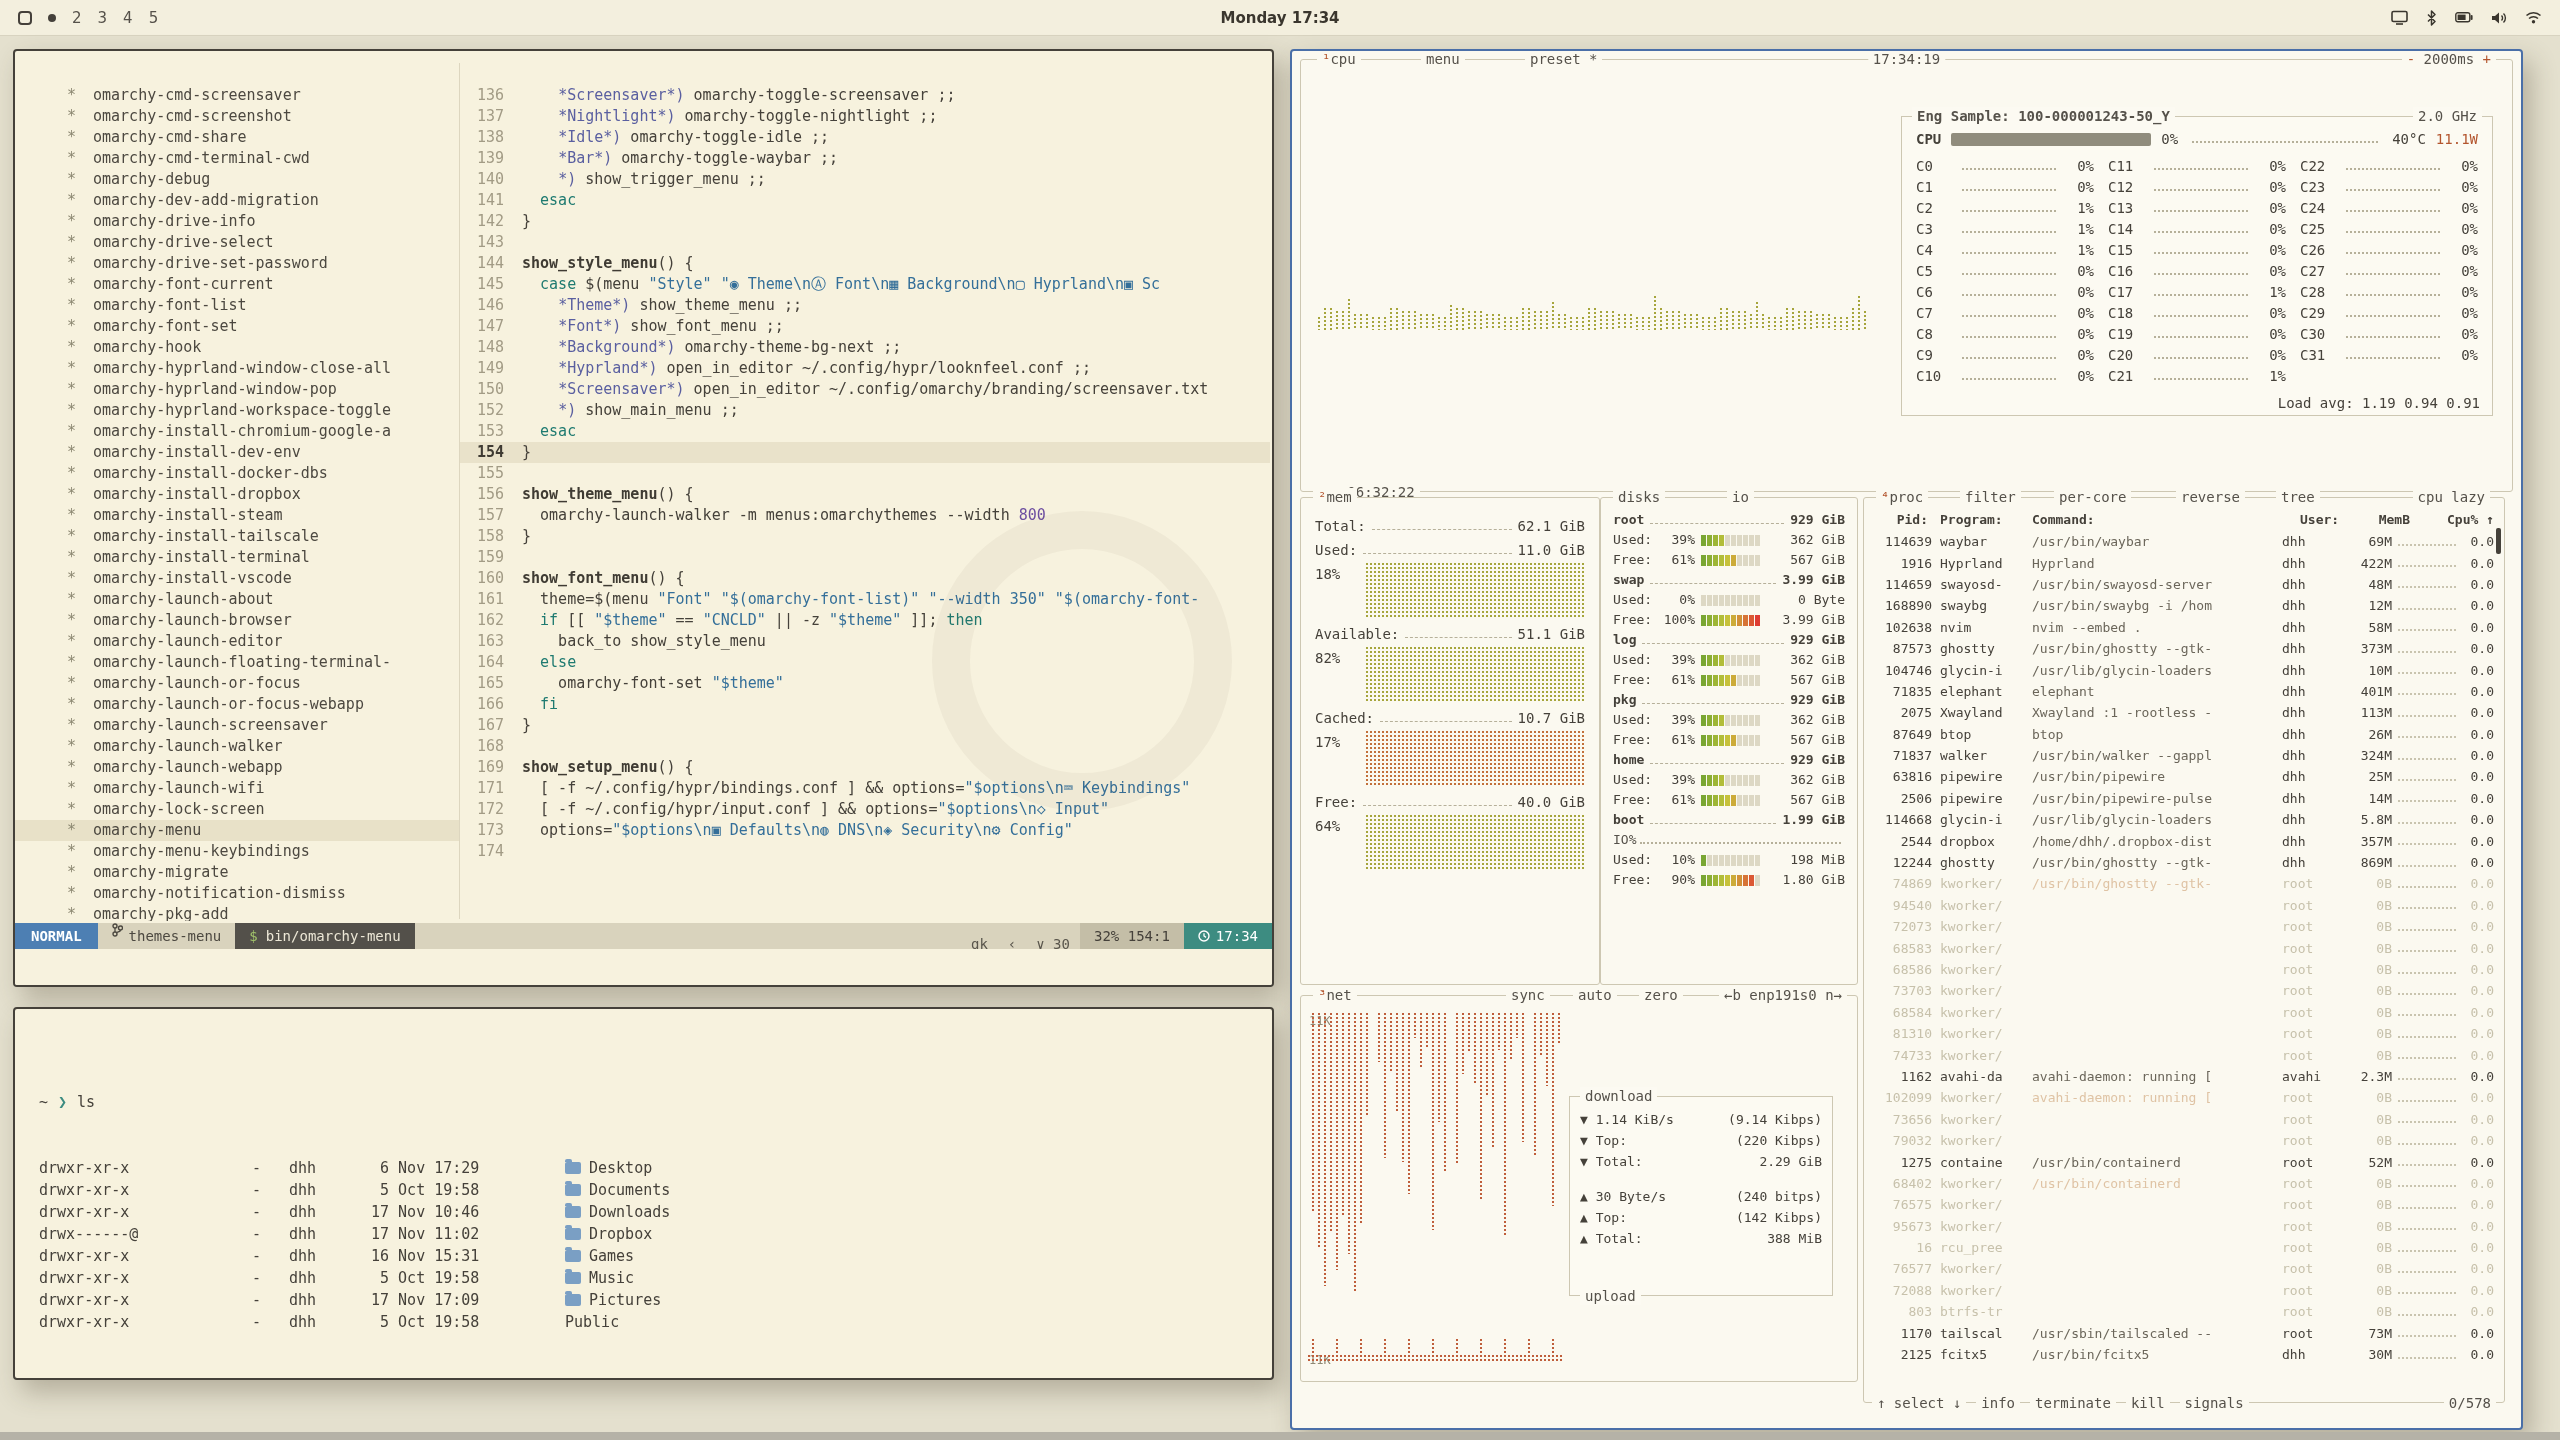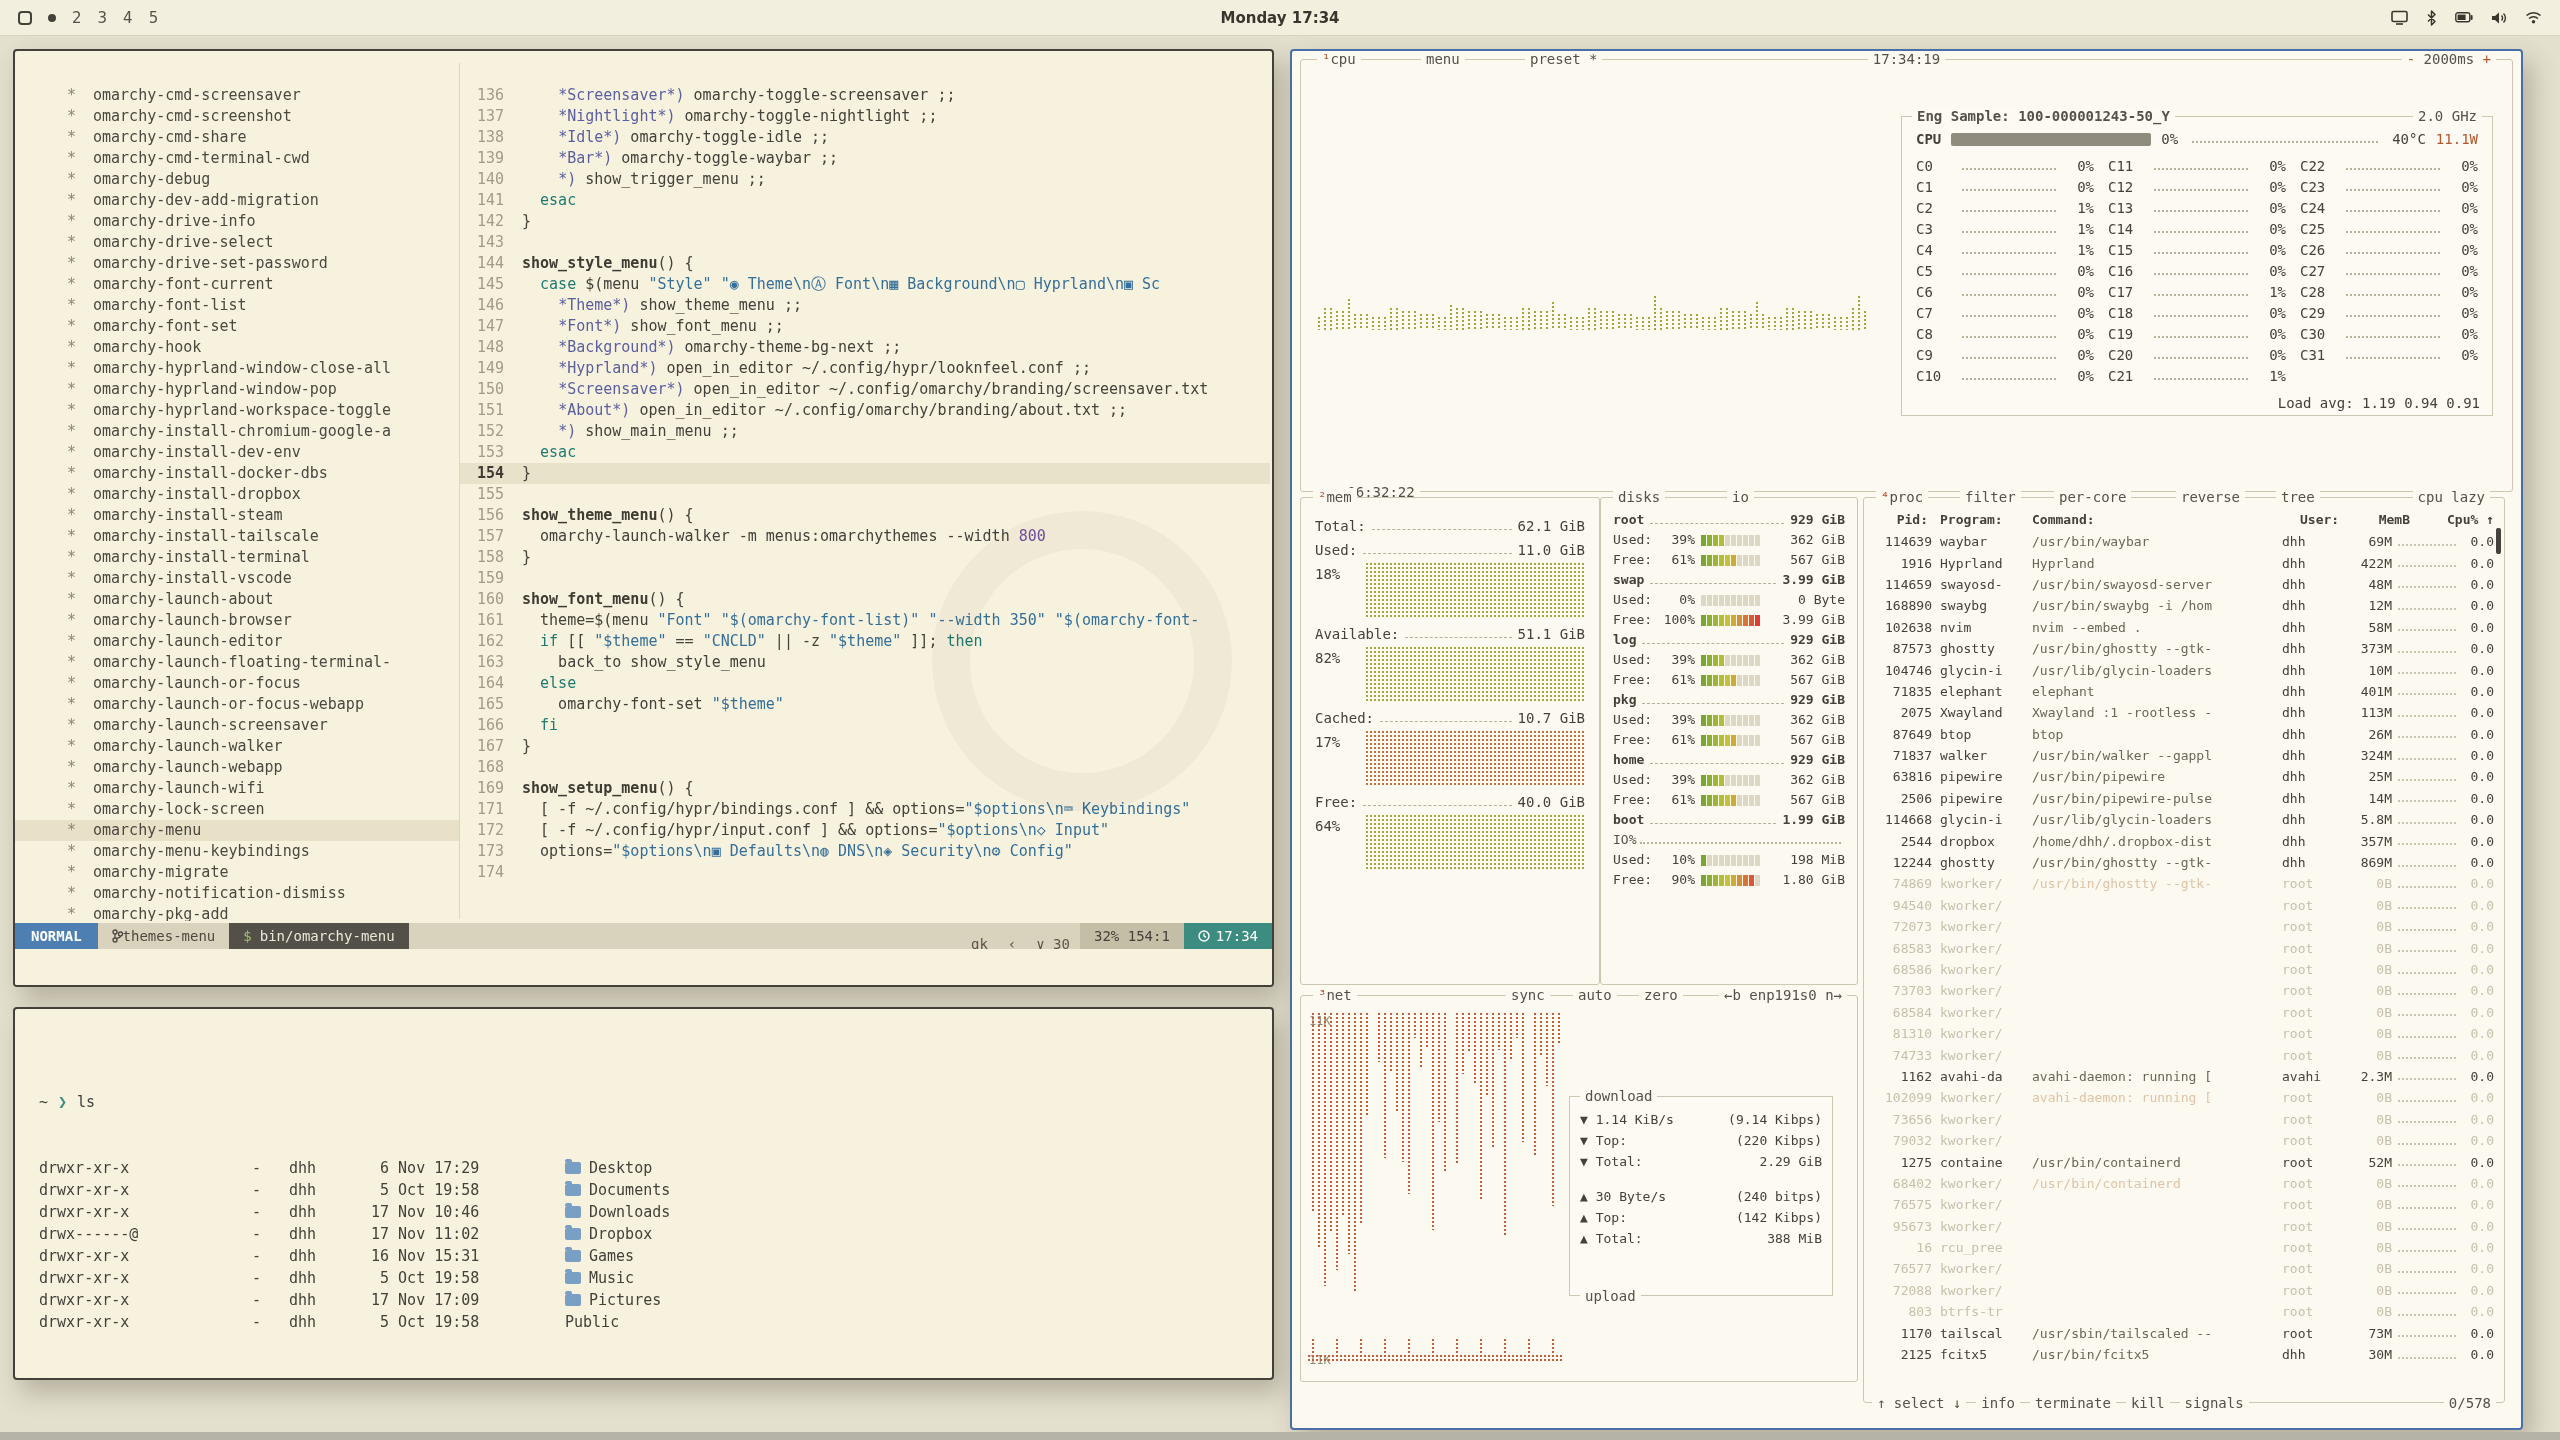--- a/index.html
+++ b/index.html
@@ -35,21 +35,21 @@
   .lnum{width:62px;text-align:right;padding-right:18px;color:#a29b85;flex:none;}
   .crow.cur .lnum{color:#3f3b33;font-weight:bold;}
   .cbody{white-space:pre;}
   .sy-t{color:#45413a;} .sy-k{color:#1e7a70;} .sy-s{color:#346f99;}
   .sy-p{color:#5a5fa0;} .sy-f{color:#3f3b33;font-weight:bold;} .sy-num{color:#6d4ea0;}
   #watermark{position:absolute;right:40px;top:460px;width:300px;height:300px;border-radius:50%;
     border:38px solid rgba(90,82,55,.05);}
   .statusbar{position:absolute;left:0;right:0;bottom:36px;height:26px;background:#d9d3bd;
     display:flex;align-items:stretch;font-size:14px;line-height:26px;}
   .sb-mode{background:#4d7fb3;color:#fff;font-weight:bold;padding:0 16px;}
-  .sb-branch{display:flex;align-items:center;gap:0;padding:0 14px;color:#4c4840;}
+  .sb-branch{display:flex;align-items:flex-start;gap:6px;padding:0 14px;color:#4c4840;}
   .sb-file{background:#53504a;color:#ece7d6;padding:0 14px;display:flex;gap:8px;}
   .sb-file .dollar{color:#9fc06a;}
   .sb-spacer{flex:1;}
   .sb-plain{padding:8px 10px;color:#5a564c;}
   .sb-pos{background:#c4bea7;padding:0 14px;color:#45413a;}
   .sb-time{background:#3d8c81;color:#fff;padding:0 14px;display:flex;align-items:center;gap:6px;}
   #cmdline{position:absolute;left:0;right:0;bottom:0;height:36px;background:#f7f2de;}
 
   
   #terminal{left:13px;top:1007px;width:1261px;height:373px;}
@@ -248,21 +248,20 @@
       <div class="crow"><span class="lnum">141</span><span class="cbody"><span class="sy-t">  </span><span class="sy-k">esac</span></span></div>
       <div class="crow"><span class="lnum">142</span><span class="cbody"><span class="sy-t">}</span></span></div>
       <div class="crow"><span class="lnum">143</span><span class="cbody"></span></div>
       <div class="crow"><span class="lnum">144</span><span class="cbody"><span class="sy-f">show_style_menu</span><span class="sy-t">() {</span></span></div>
       <div class="crow"><span class="lnum">145</span><span class="cbody"><span class="sy-t">  </span><span class="sy-k">case</span><span class="sy-t"> $(menu </span><span class="sy-s">"Style" "◉ Theme\nⒶ Font\n▦ Background\n▢ Hyprland\n▣ Sc</span></span></div>
       <div class="crow"><span class="lnum">146</span><span class="cbody"><span class="sy-t">    </span><span class="sy-p">*Theme*)</span><span class="sy-t"> show_theme_menu ;;</span></span></div>
       <div class="crow"><span class="lnum">147</span><span class="cbody"><span class="sy-t">    </span><span class="sy-p">*Font*)</span><span class="sy-t"> show_font_menu ;;</span></span></div>
       <div class="crow"><span class="lnum">148</span><span class="cbody"><span class="sy-t">    </span><span class="sy-p">*Background*)</span><span class="sy-t"> omarchy-theme-bg-next ;;</span></span></div>
       <div class="crow"><span class="lnum">149</span><span class="cbody"><span class="sy-t">    </span><span class="sy-p">*Hyprland*)</span><span class="sy-t"> open_in_editor ~/.config/hypr/looknfeel.conf ;;</span></span></div>
       <div class="crow"><span class="lnum">150</span><span class="cbody"><span class="sy-t">    </span><span class="sy-p">*Screensaver*)</span><span class="sy-t"> open_in_editor ~/.config/omarchy/branding/screensaver.txt</span></span></div>
-      <div class="crow"><span class="lnum">151</span><span class="cbody"><span class="sy-t">    </span><span class="sy-p">*About*)</span><span class="sy-t"> open_in_editor ~/.config/omarchy/branding/about.txt ;;</span></span></div>
       <div class="crow"><span class="lnum">152</span><span class="cbody"><span class="sy-t">    </span><span class="sy-p">*)</span><span class="sy-t"> show_main_menu ;;</span></span></div>
       <div class="crow"><span class="lnum">153</span><span class="cbody"><span class="sy-t">  </span><span class="sy-k">esac</span></span></div>
       <div class="crow cur"><span class="lnum">154</span><span class="cbody"><span class="sy-t">}</span></span></div>
       <div class="crow"><span class="lnum">155</span><span class="cbody"></span></div>
       <div class="crow"><span class="lnum">156</span><span class="cbody"><span class="sy-f">show_theme_menu</span><span class="sy-t">() {</span></span></div>
       <div class="crow"><span class="lnum">157</span><span class="cbody"><span class="sy-t">  omarchy-launch-walker -m menus:omarchythemes --width </span><span class="sy-num">800</span></span></div>
       <div class="crow"><span class="lnum">158</span><span class="cbody"><span class="sy-t">}</span></span></div>
       <div class="crow"><span class="lnum">159</span><span class="cbody"></span></div>
       <div class="crow"><span class="lnum">160</span><span class="cbody"><span class="sy-f">show_font_menu</span><span class="sy-t">() {</span></span></div>
       <div class="crow"><span class="lnum">161</span><span class="cbody"><span class="sy-t">  theme=$(menu </span><span class="sy-s">"Font"</span><span class="sy-t"> </span><span class="sy-s">"$(omarchy-font-list)"</span><span class="sy-t"> </span><span class="sy-s">"--width 350"</span><span class="sy-t"> </span><span class="sy-s">"$(omarchy-font-</span></span></div>

